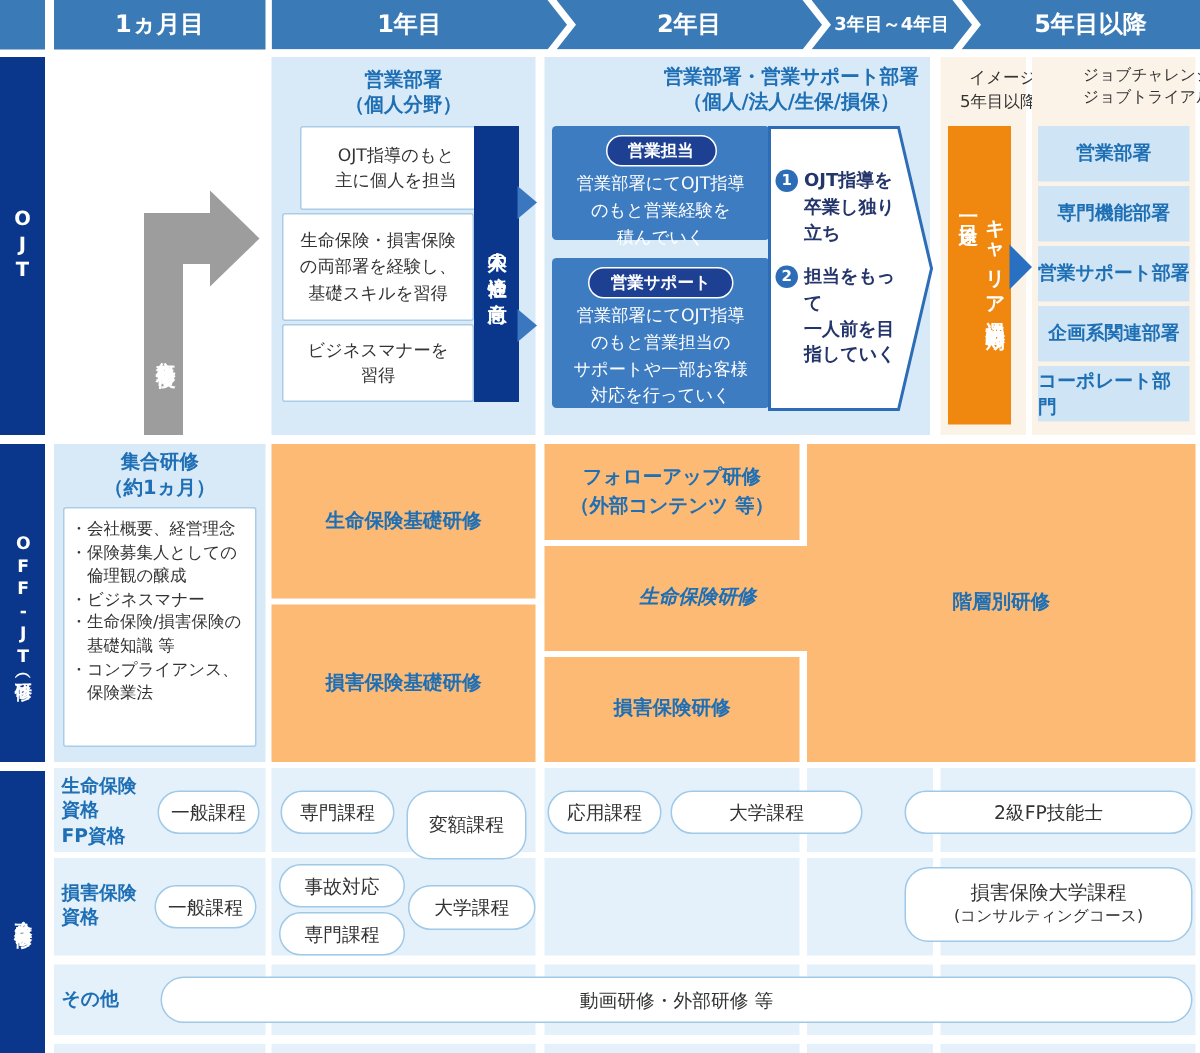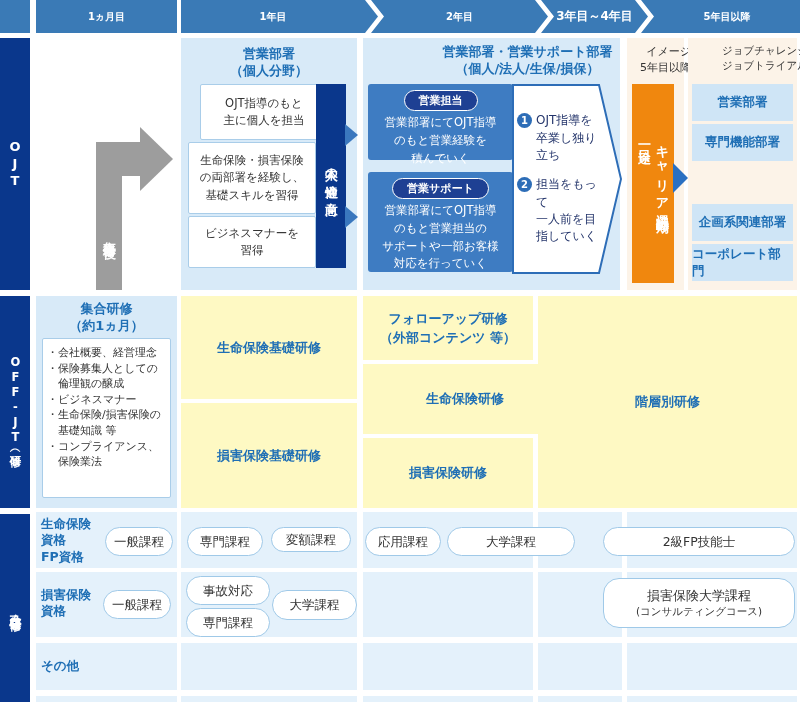--- a/index.html
+++ b/index.html
@@ -1,56 +1,56 @@
 <!DOCTYPE html>
 <html><head>
 <meta charset="utf-8">
 <style>
   html,body{margin:0;padding:0;background:#fff;}
   #stage{position:relative;width:800px;height:702px;background:#fff;overflow:hidden;
          font-family:"DejaVu Sans","Liberation Sans",sans-serif;}
   .abs{position:absolute;}
   .pre{white-space:pre-line;}
   
-  .hdr{position:absolute;background:#3a7ab6;color:#fff;font-weight:bold;font-size:10px;
+  .hdr{position:absolute;background:#3a7ab6;color:#fff;font-weight:bold;font-size:16px;
        display:flex;align-items:center;justify-content:center;}
   .tip{clip-path:polygon(0 0,calc(100% - 13px) 0,100% 50%,calc(100% - 13px) 100%,0 100%);}
   .notch{clip-path:polygon(0 0,100% 0,100% 100%,0 100%,13px 50%);}
   .tip.notch{clip-path:polygon(0 0,calc(100% - 13px) 0,100% 50%,calc(100% - 13px) 100%,0 100%,13px 50%);}
   
   .navybar{position:absolute;background:#0a378c;color:#fff;display:flex;align-items:center;justify-content:center;}
   .vtext{writing-mode:vertical-rl;text-orientation:upright;letter-spacing:2px;font-weight:bold;}
   
   .panel{position:absolute;background:#d8eaf8;}
   .cream{position:absolute;background:#fcf3e8;}
   .cell{position:absolute;background:#e4f1fb;}
   .btitle{position:absolute;color:#1f6fb5;font-weight:bold;font-size:13px;text-align:center;line-height:1.3;}
   .wbox{position:absolute;background:#fff;border:1px solid #a9cde9;border-radius:2px;
         display:flex;align-items:center;justify-content:center;text-align:center;
         font-size:11.5px;color:#333;line-height:1.5;}
   .bbox{position:absolute;background:#3e7cc2;color:#fff;border-radius:3px;text-align:center;
         font-size:11.5px;line-height:1.55;padding-top:6px;box-sizing:border-box;}
   .badge{display:inline-block;border:1px solid #fff;background:#1e4093;border-radius:11px;
          padding:1px 14px;font-size:11px;font-weight:bold;margin-bottom:3px;}
-  .lbox{position:absolute;background:#fef9c3;display:flex;align-items:center;justify-content:center;
+  .lbox{position:absolute;background:#fdba74;display:flex;align-items:center;justify-content:center;
         text-align:center;color:#1f6fb5;font-weight:bold;font-size:13px;line-height:1.5;}
   .deptbox{position:absolute;background:#cfe5f6;display:flex;align-items:center;justify-content:center;
            color:#1f6fb5;font-weight:bold;font-size:12.5px;}
   .pill{position:absolute;background:#fff;border:1px solid #9fc9e8;border-radius:16px;
         display:flex;flex-direction:column;align-items:center;justify-content:center;
         font-size:12.5px;color:#333;text-align:center;line-height:1.25;box-sizing:border-box;}
   .small{position:absolute;font-size:10.5px;color:#333;text-align:right;line-height:1.45;}
   .label{position:absolute;color:#1f6fb5;font-weight:bold;font-size:12.5px;line-height:1.3;}
   .tri{position:absolute;width:0;height:0;}
   .gray{position:absolute;background:#9d9d9d;}
   
   .goal{display:flex;gap:4px;margin:6px 0;}
   .goalnum{flex:0 0 15px;height:15px;border-radius:50%;background:#2d6db7;color:#fff;font-size:10px;
            display:flex;align-items:center;justify-content:center;margin-top:1px;font-weight:bold;}
-  .goaltext{font-size:12px;font-weight:normal;color:#24356b;line-height:1.45;white-space:pre-line;text-align:left;}
+  .goaltext{font-size:12px;font-weight:bold;color:#24356b;line-height:1.45;white-space:pre-line;text-align:left;}
   .orangebar{position:absolute;background:#f0870e;color:#fff;display:flex;align-items:center;justify-content:center;}
 </style>
 </head>
 <body>
 
 <div id="stage">
 
   <div class="hdr" style="left:0;top:0;width:30px;height:33px;"></div>
   <div class="hdr" style="left:36px;top:0;width:141px;height:33px;">
       <span>1ヵ月目</span>
@@ -143,38 +143,39 @@
     <span class="vtext pre" style="font-size:13px;letter-spacing:2px;">キャリア選択時期の
 一目途</span>
   </div>
   <div class="tri" style="left:673px;top:163px;border-top:15px solid transparent;border-bottom:15px solid transparent;border-left:15px solid #2a70c2;"></div>
 
   <div class="cream" style="left:688px;top:38px;width:109px;height:252px;"></div>
   <div class="small pre" style="left:685px;top:43px;width:115px;padding-left:29px;">ジョブチャレンジ制度
 ジョブトライアル制度</div>
   <div class="deptbox" style="left:692px;top:84px;width:101px;height:37px;">営業部署</div>
   <div class="deptbox" style="left:692px;top:124px;width:101px;height:37px;">専門機能部署</div>
+  <div class="deptbox" style="left:692px;top:164px;width:101px;height:37px;">営業サポート部署</div>
   <div class="deptbox" style="left:692px;top:204px;width:101px;height:37px;">企画系関連部署</div>
   <div class="deptbox" style="left:692px;top:244px;width:101px;height:37px;">コーポレート部門</div>
 
   <div class="panel" style="left:36px;top:296px;width:141px;height:212px;"></div>
   <div class="btitle pre" style="left:36px;top:301px;width:141px;">集合研修
 （約1ヵ月）</div>
   <div class="abs" style="left:42px;top:338px;width:129px;height:160px;background:#fff;border:1px solid #a9cde9;border-radius:2px;box-sizing:border-box;padding:6px 4px;">
     <div style="font-size:11px;color:#333;line-height:1.42;padding-left:11px;text-indent:-11px;">・会社概要、経営理念</div>
     <div style="font-size:11px;color:#333;line-height:1.42;padding-left:11px;text-indent:-11px;">・保険募集人としての倫理観の醸成</div>
     <div style="font-size:11px;color:#333;line-height:1.42;padding-left:11px;text-indent:-11px;">・ビジネスマナー</div>
     <div style="font-size:11px;color:#333;line-height:1.42;padding-left:11px;text-indent:-11px;">・生命保険/損害保険の基礎知識 等</div>
     <div style="font-size:11px;color:#333;line-height:1.42;padding-left:11px;text-indent:-11px;">・コンプライアンス、保険業法</div>
   </div>
   <div class="lbox pre" style="left:181px;top:296px;width:176px;height:103px;">生命保険基礎研修</div>
   <div class="lbox pre" style="left:181px;top:403px;width:176px;height:105px;">損害保険基礎研修</div>
   <div class="lbox pre" style="left:363px;top:296px;width:170px;height:64px;">フォローアップ研修
 （外部コンテンツ 等）</div>
-  <div class="lbox pre" style="left:363px;top:364px;width:204px;height:70px;">生命保険研修</div>
+  <div class="lbox pre" style="left:363px;top:364px;width:204px;height:70px;font-style:italic;">生命保険研修</div>
   <div class="lbox pre" style="left:363px;top:438px;width:170px;height:70px;">損害保険研修</div>
   <div class="lbox pre" style="left:538px;top:296px;width:259px;height:212px;">階層別研修</div>
 
   <div class="cell" style="left:36px;top:512px;width:141px;height:56px;"></div>
   <div class="cell" style="left:181px;top:512px;width:176px;height:56px;"></div>
   <div class="cell" style="left:363px;top:512px;width:170px;height:56px;"></div>
   <div class="cell" style="left:538px;top:512px;width:84px;height:56px;"></div>
   <div class="cell" style="left:627px;top:512px;width:170px;height:56px;"></div>
 
   <div class="cell" style="left:36px;top:572px;width:141px;height:65px;"></div>
@@ -197,28 +198,29 @@
 
   <div class="label pre" style="left:41px;top:516px;">生命保険
 資格
 FP資格</div>
   <div class="label pre" style="left:41px;top:587px;">損害保険
 資格</div>
   <div class="label pre" style="left:41px;top:658px;">その他</div>
 
   <div class="pill" style="left:105px;top:527px;width:68px;height:29px;">一般課程</div>
   <div class="pill" style="left:187px;top:527px;width:76px;height:29px;">専門課程</div>
-  <div class="pill" style="left:271px;top:527px;width:80px;height:25px;">変額課程</div>
+  <div class="pill" style="left:271px;top:527px;width:80px;height:46px;">変額課程</div>
   <div class="pill" style="left:365px;top:527px;width:76px;height:29px;">応用課程</div>
   <div class="pill" style="left:447px;top:527px;width:128px;height:29px;">大学課程</div>
   <div class="pill" style="left:603px;top:527px;width:192px;height:29px;">2級FP技能士</div>
 
   <div class="pill" style="left:103px;top:590px;width:68px;height:29px;">一般課程</div>
   <div class="pill" style="left:186px;top:576px;width:84px;height:29px;">事故対応</div>
   <div class="pill" style="left:186px;top:608px;width:84px;height:29px;">専門課程</div>
   <div class="pill" style="left:272px;top:590px;width:85px;height:30px;">大学課程</div>
   <div class="pill" style="left:603px;top:578px;width:192px;height:50px;">
     <div style="font-size:13px;">損害保険大学課程</div>
     <div style="font-size:10.5px;">(コンサルティングコース)</div>
   </div>
 
+  <div class="pill" style="left:107px;top:651px;width:688px;height:31px;">動画研修・外部研修 等</div>
 
 </div>
 
 </body></html>

